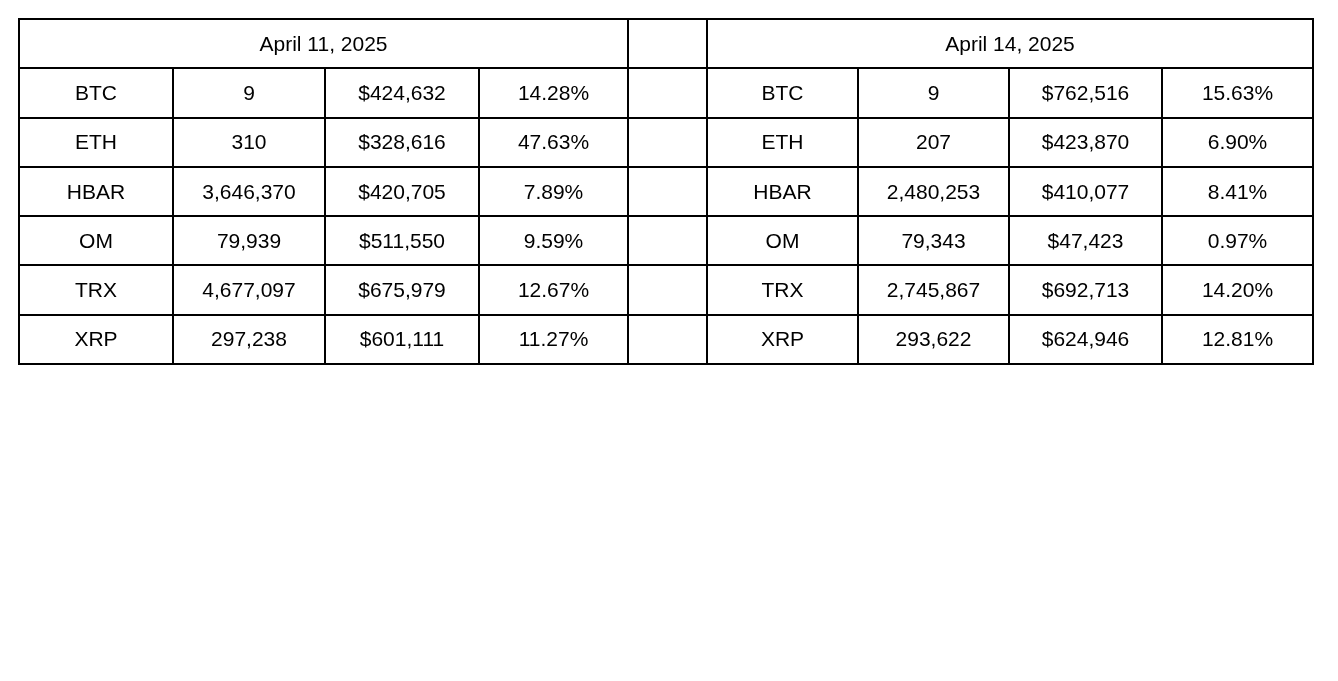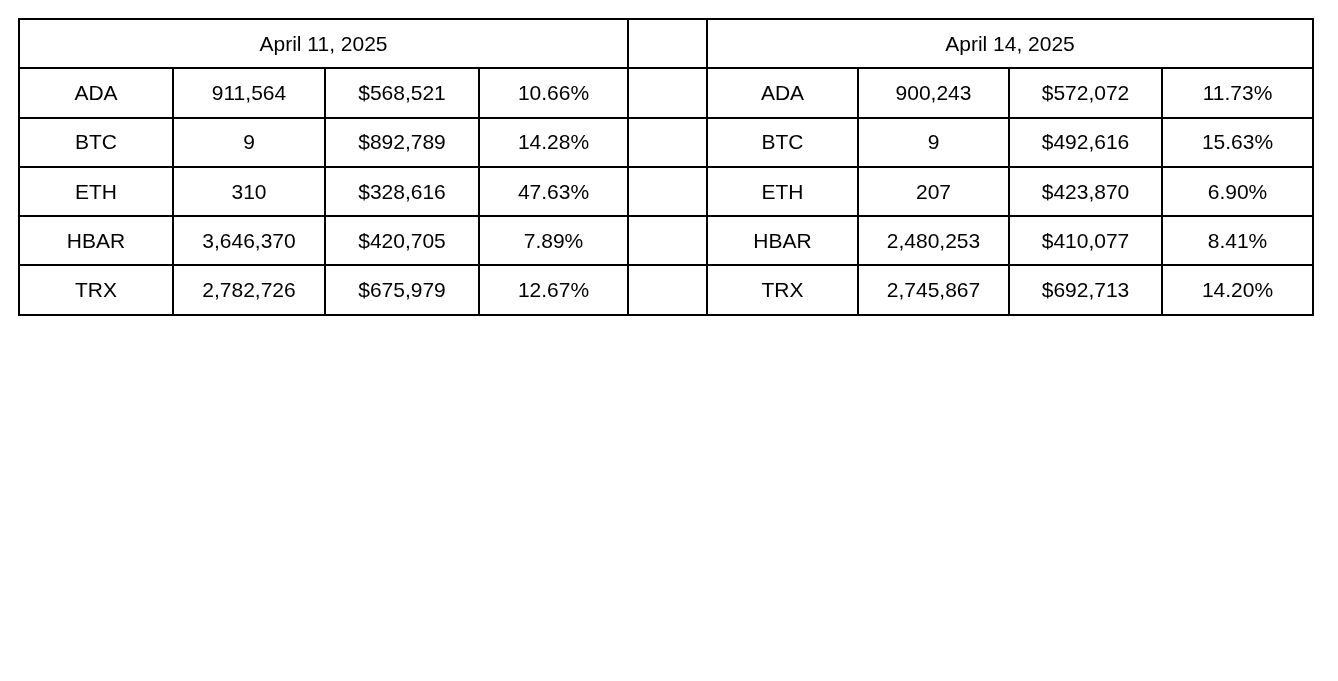--- a/index.html
+++ b/index.html
@@ -50,40 +50,29 @@
         <col style="width:153px">
         <col style="width:151px">
     </colgroup>
     <tbody id="grid-body">
       <tr>
         <td colspan="4">April 11, 2025</td>
         <td></td>
         <td colspan="4">April 14, 2025</td>
       </tr>
 
-      <tr>
-          <td>ADA</td>
-          <td>911,564</td>
-          <td>$568,521</td>
-          <td>10.66%</td>
-          <td></td>
-          <td>ADA</td>
-          <td>900,243</td>
-          <td>$572,072</td>
-          <td>11.73%</td>
-        </tr>
         <tr>
           <td>BTC</td>
           <td>9</td>
-          <td>$892,789</td>
+          <td>$424,632</td>
           <td>14.28%</td>
           <td></td>
           <td>BTC</td>
           <td>9</td>
-          <td>$492,616</td>
+          <td>$762,516</td>
           <td>15.63%</td>
         </tr>
         <tr>
           <td>ETH</td>
           <td>310</td>
           <td>$328,616</td>
           <td>47.63%</td>
           <td></td>
           <td>ETH</td>
           <td>207</td>
@@ -95,25 +84,47 @@
           <td>3,646,370</td>
           <td>$420,705</td>
           <td>7.89%</td>
           <td></td>
           <td>HBAR</td>
           <td>2,480,253</td>
           <td>$410,077</td>
           <td>8.41%</td>
         </tr>
         <tr>
+          <td>OM</td>
+          <td>79,939</td>
+          <td>$511,550</td>
+          <td>9.59%</td>
+          <td></td>
+          <td>OM</td>
+          <td>79,343</td>
+          <td>$47,423</td>
+          <td>0.97%</td>
+        </tr>
+        <tr>
           <td>TRX</td>
-          <td>2,782,726</td>
+          <td>4,677,097</td>
           <td>$675,979</td>
           <td>12.67%</td>
           <td></td>
           <td>TRX</td>
           <td>2,745,867</td>
           <td>$692,713</td>
           <td>14.20%</td>
         </tr>
+        <tr>
+          <td>XRP</td>
+          <td>297,238</td>
+          <td>$601,111</td>
+          <td>11.27%</td>
+          <td></td>
+          <td>XRP</td>
+          <td>293,622</td>
+          <td>$624,946</td>
+          <td>12.81%</td>
+        </tr>
     </tbody>
   </table>
 </div>
 
 </body></html>

